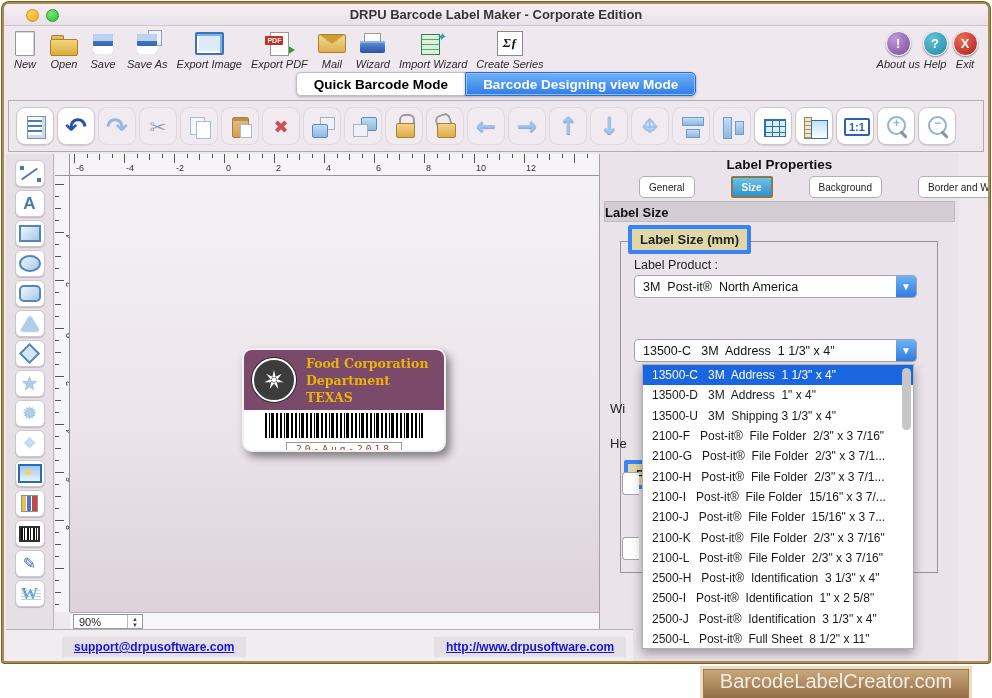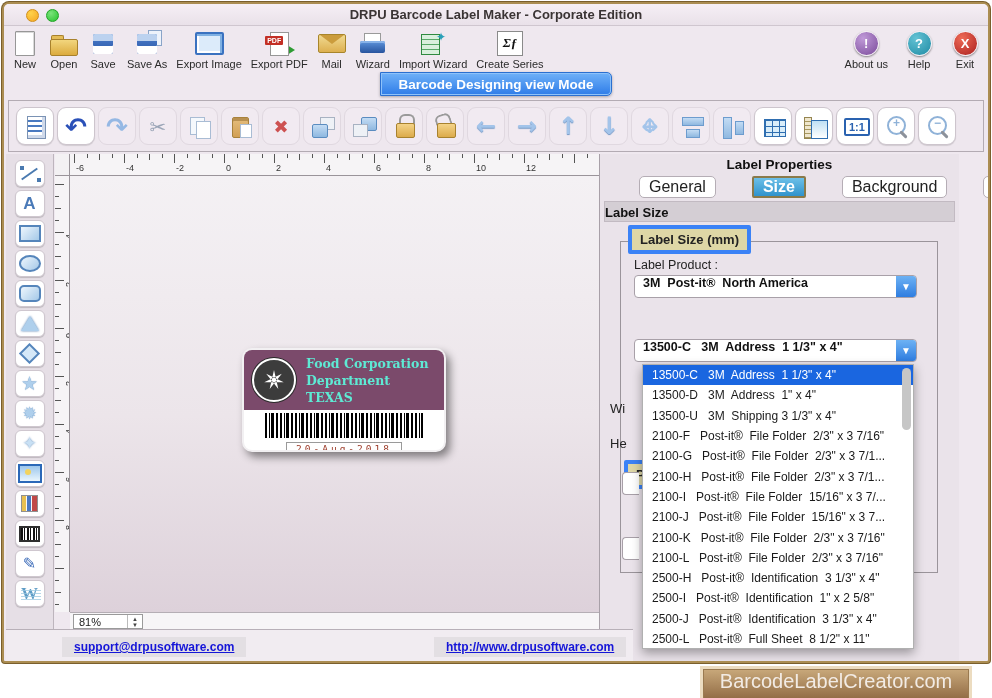--- a/index.html
+++ b/index.html
@@ -12,23 +12,23 @@
   #titlebar { position:absolute; left:0; top:0; right:0; height:22px;
     background:linear-gradient(#f6eff5,#e9e1e9); border-bottom:1px solid #cfc6cf; }
   .dot { position:absolute; top:5px; width:13px; height:13px; border-radius:50%; }
   #dot-minimize { left:22px; background:radial-gradient(circle at 35% 30%,#ffd24a,#f5a623); border:1px solid #d08e1a; }
   #dot-zoom     { left:42px; background:radial-gradient(circle at 35% 30%,#7be37b,#28c22e); border:1px solid #1fa325; }
   #window-title { position:absolute; left:0; right:0; top:3px; text-align:center;
     font-size:13px; font-weight:bold; color:#3a3434; }
 
   
   #main-toolbar { position:absolute; left:0; top:22px; right:0; height:46px;
-    display:flex; align-items:flex-end; padding:0 8px 2px 6px; }
+    display:flex; align-items:flex-end; padding:0 8px 2px 6px;font-style:italic; }
   #tb-left { display:flex; align-items:flex-end; gap:9px; }
-  #tb-right { display:flex; align-items:flex-end; gap:16px; margin-left:auto; }
+  #tb-right { display:flex; align-items:flex-end; gap:0; margin-left:auto; }
   .titem { display:flex; flex-direction:column; align-items:center; cursor:default; }
   .tlabel { font-size:11px; color:#2b2b2b; margin-top:1px; white-space:nowrap; }
   .tico { width:30px; height:27px; position:relative; display:flex; align-items:center; justify-content:center; }
   .tico::before,.tico::after { position:absolute; content:""; }
 
   .ti-new::after { width:18px; height:23px; background:#fff; border:1px solid #979797; border-radius:1px;
      box-shadow:inset -5px 5px 0 -4px #d9d9d9; }
   .ti-open::after { width:26px; height:15px; background:linear-gradient(#f2d67e,#dcab3e); border:1px solid #a8812c; border-radius:2px; top:9px; }
   .ti-open::before { width:11px; height:5px; background:#e4bd58; border:1px solid #a8812c; border-bottom:none; border-radius:2px 2px 0 0; top:5px; left:2px; }
   .ti-save::after,.ti-saveas::after { width:20px; height:20px; background:linear-gradient(#4d7fcb,#2a57a8); border-radius:2px;
@@ -165,45 +165,45 @@
     display:flex; align-items:center; font-size:11px; color:#222; padding-left:5px; }
   #zoom-arrows { margin-left:auto; width:15px; height:100%; border-left:1px solid #bbb; display:flex; flex-direction:column;
     align-items:center; justify-content:center; font-size:6px; line-height:6px; color:#444; }
 
   
   #design-label { position:absolute; left:172px; top:172px; width:204px; height:104px; background:#fff;
     border:2px solid #f2f0f2; border-radius:10px; box-shadow:4px 5px 8px rgba(0,0,0,.45); overflow:hidden; }
   #label-head { height:60px; background:#7b4a6b; display:flex; align-items:center; padding:0 8px; }
   #label-logo { width:44px; height:44px; border-radius:50%; background:#3c3c3c; border:2px solid #fff; flex:none;
     display:flex; align-items:center; justify-content:center; box-shadow:0 0 0 1px #2a2a2a; }
-  #label-text { margin-left:10px; color:#5eead4; font-family:"DejaVu Serif","Liberation Serif",serif; font-weight:bold;
+  #label-text { margin-left:10px; color:#eab308; font-family:"DejaVu Serif","Liberation Serif",serif; font-weight:bold;
     font-size:12.5px; line-height:17px; }
   #label-body { height:44px; text-align:center; }
   #barcode { width:158px; height:25px; margin:3px auto 0;
     background:repeating-linear-gradient(90deg,#000 0 2px,#fff 2px 4px,#000 4px 5px,#fff 5px 6px,#000 6px 9px,#fff 9px 11px,#000 11px 13px,#fff 13px 15px); }
   #date-box { display:inline-block; margin-top:1px; border:1px solid #9a9a9a; padding:0 9px;
     font-family:"DejaVu Sans Mono","Liberation Mono",monospace; font-size:9.5px; letter-spacing:3px; color:#9c3a28; }
 
   
   #right-panel { position:absolute; left:595px; top:150px; width:360px; height:507px; background:#eae3ea; border-left:1px solid #a8a0a8; }
   #panel-title { position:absolute; top:3px; left:0; right:0; text-align:center; font-size:13.5px; font-weight:bold; color:#111; }
   #panel-tabs { position:absolute; top:22px; left:5px; right:5px; height:22px; display:flex; gap:2px; }
-  .ptab { background:#fff; border:1px solid #b5adb5; border-radius:5px; font-size:16px; color:#222;
+  .ptab { background:#fff; border:1px solid #b5adb5; border-radius:5px; font-size:10px; color:#222;
      display:flex; align-items:center; justify-content:center; padding:0 9px; white-space:nowrap; flex:1; cursor:default;margin-left:34px; }
   .ptab.active { background:linear-gradient(#6cc0e8,#2f93cc); color:#fff; border:2px solid #8a7a4a; border-radius:2px; font-weight:bold; }
   #section-header { position:absolute; top:47px; left:4px; right:4px; height:21px; background:#d4ced4;
      text-align:left; font-size:13px; font-weight:bold; color:#111; line-height:21px; border:1px solid #c2bac2; }
   #group-box { position:absolute; left:20px; top:87px; width:318px; height:332px; border:1px solid #9a949a; }
   .tan-chip { position:absolute; background:#ded7a6; border:4px solid #3b82f6; border-radius:2px;
      font-size:13px; font-weight:bold; color:#222; padding:3px 8px; }
   #legend-label-size { left:28px; top:71px; }
   #legend-product-number { left:24px; top:306px; }
   #label-product-caption { position:absolute; left:34px; top:104px; font-size:12.5px; color:#222; }
   .selectbox { position:absolute; height:23px; background:#fff; border:1px solid #a8a0a8; border-radius:4px;
-     display:flex; font-size:12.5px; color:#111; padding-left:8px; white-space:pre;font-weight:bold; }
+     display:flex; align-items:center; font-size:12.5px; color:#111; padding-left:8px; white-space:pre; }
   .sel-arrow { margin-left:auto; width:20px; height:100%; border-radius:0 3px 3px 0;
      background:linear-gradient(#6db2f4,#2f7de0); color:#fff; font-size:10px; display:flex; align-items:center; justify-content:center; flex:none; }
   #select-label-product { left:34px; top:121px; width:283px; }
   #select-product-number { left:34px; top:185px; width:283px; }
   #width-partial  { position:absolute; left:10px; top:247px; font-size:13px; color:#222; }
   #height-partial { position:absolute; left:10px; top:282px; font-size:13px; color:#222; }
   .stub { position:absolute; left:22px; width:17px; height:23px; background:#fff; border:1px solid #a8a0a8; border-radius:4px 0 0 4px; border-right:none; }
   #stub-width { top:318px; } #stub-height { top:383px; }
 
   #dropdown-list { position:absolute; left:42px; top:210px; width:272px; height:285px; background:#fff;
@@ -289,20 +289,21 @@
           <span class="tlabel">Help</span>
         </div>
         <div class="titem">
           <span class="tico circ ti-exit"></span>
           <span class="tlabel">Exit</span>
         </div>
       </div>
   </div>
 
   <div id="mode-tabs">
+    <div class="mtab" id="tab-quick">Quick Barcode Mode</div>
     <div class="mtab" id="tab-design">Barcode Designing view Mode</div>
   </div>
 
   <div id="edit-toolbar">
       <div class="ebtn white">
         <span class="eico e-properties"></span>
       </div>
       <div class="ebtn white">
         <span class="eico e-undo"></span>
       </div>
@@ -539,21 +540,21 @@
       </div>
       <div id="label-body">
         <div id="barcode"></div>
         <div id="date-box">20-Aug-2018</div>
       </div>
     </div>
   </div>
 
   <div id="zoomrow">
     <div id="zoom-stepper">
-      <span>81%</span>
+      <span>90%</span>
       <span id="zoom-arrows">
           <span>▲</span>
           <span>▼</span>
         </span>
     </div>
   </div>
 
   <div id="right-panel">
     <div id="panel-title">Label Properties</div>
     <div id="panel-tabs">

